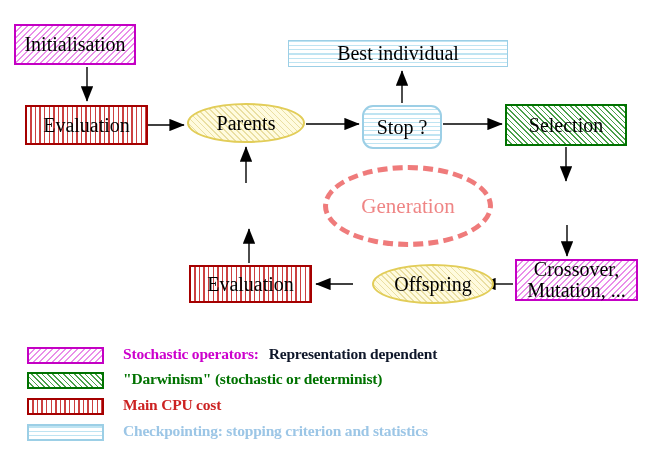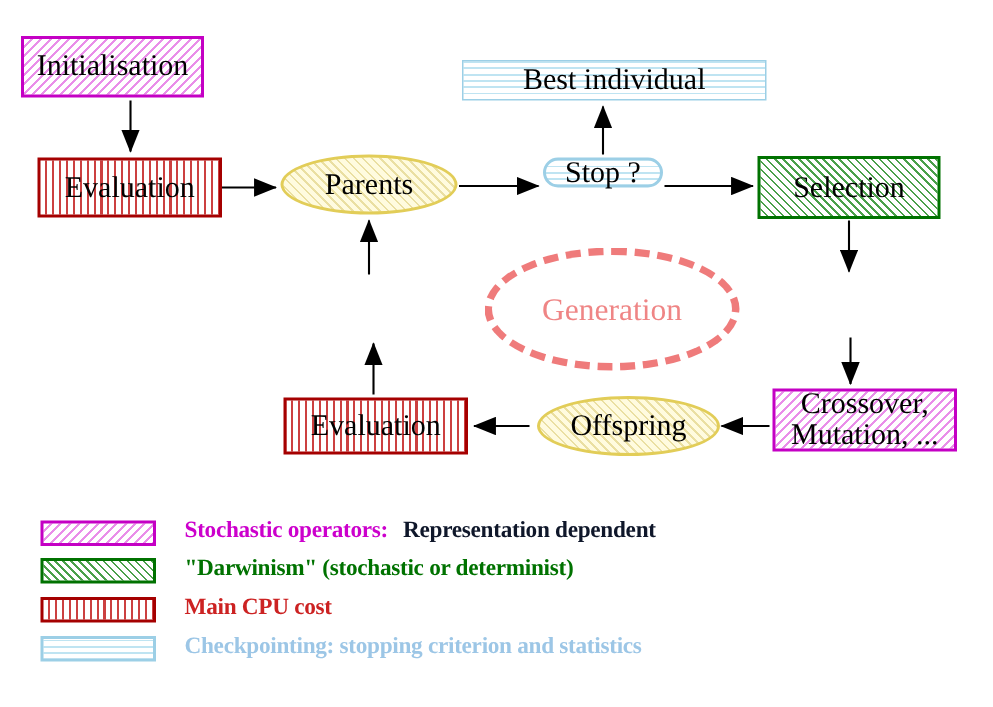--- a/index.html
+++ b/index.html
@@ -40,27 +40,27 @@
     background: repeating-linear-gradient(0deg, #ffffff 0 3px, #bfe4f2 3px 4.2px);
   }
   .hatch-yellow {
     border: 2px solid #e2cd58;
     background: #fffbdf repeating-linear-gradient(45deg, rgba(255,255,255,0) 0 3px, #eadfa2 3px 4.2px);
   }
 
   .node-initialisation { left: 14px;  top: 24px;  width: 122px; height: 41px; }
   .node-evaluation-top { left: 25px;  top: 105px; width: 123px; height: 40px; }
   .node-parents        { left: 187px; top: 103px; width: 118px; height: 40px; }
-  .node-best-individual{ left: 308px; top: 40px;  width: 203px; height: 27px; border-width: 1.5px; align-items: center; }
-  .node-stop           { left: 362px; top: 105px; width: 80px;  height: 20px; border-radius: 11px; }
+  .node-best-individual{ left: 288px; top: 40px;  width: 220px; height: 27px; border-width: 1.5px; align-items: center; }
+  .node-stop           { left: 362px; top: 105px; width: 80px;  height: 44px; border-radius: 11px; }
   .node-selection      { left: 505px; top: 104px; width: 122px; height: 42px; }
   .node-genitors       { left: 507px; top: 184px; width: 120px; height: 40px; }
   .node-crossover      { left: 515px; top: 259px; width: 123px; height: 42px;
                          flex-direction: column; font-size: 20px; }
-  .node-offspring      { left: 358px; top: 264px; width: 122px; height: 40px; }
+  .node-offspring      { left: 372px; top: 264px; width: 122px; height: 40px; }
   .node-evaluation-bot { left: 189px; top: 265px; width: 123px; height: 38px; }
   .node-replacement    { left: 186px; top: 185px; width: 120px; height: 40px; font-size: 18px; }
 
   .node-generation {
     left: 323px; top: 165px; width: 170px; height: 82px;
     border: 5px dashed #ef7b7b; border-radius: 50%;
     color: #ef8585; font-size: 21px;
     background: transparent;
   }
 

